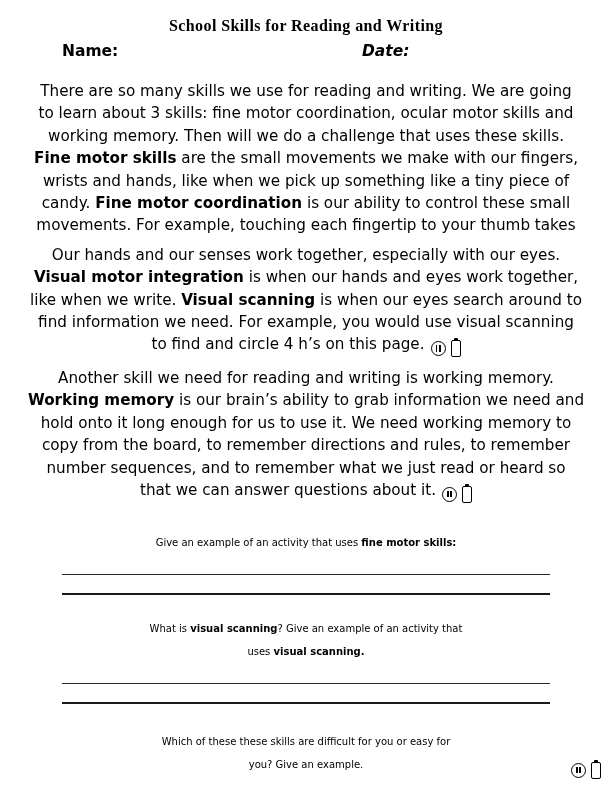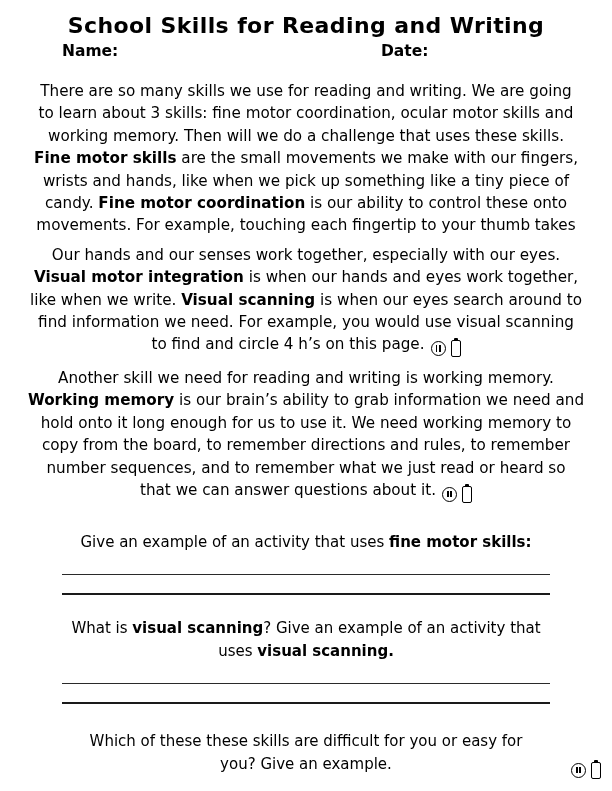--- a/index.html
+++ b/index.html
@@ -17,42 +17,44 @@
   }
   .page {
     width: 612px;
     height: 791px;
     position: relative;
     box-sizing: border-box;
     padding: 0;
   }
   .title {
     text-align: center;
-    font-size: 22px;
+    font-size: 16px;
     font-weight: bold;
     letter-spacing: 0.4px;
     margin: 14px 0 0 0;
     line-height: 24px;
+    font-family: Liberation Serif, serif;
   }
   .namedate {
     position: relative;
     height: 26px;
     margin-top: 4px;
     font-size: 15.5px;
     font-weight: bold;
   }
   .namedate .nm {
     position: absolute;
     left: 62px;
     top: 0;
   }
   .namedate .dt {
     position: absolute;
-    left: 381px;
+    left: 362px;
     top: 0;
+    font-style: italic;
   }
   .body-block {
     margin-top: 12px;
     padding: 0 0;
     font-size: 15.2px;
     line-height: 22.4px;
     text-align: center;
   }
   .para {
     text-align: center;
@@ -114,21 +116,21 @@
     left: 50%;
     transform: translateX(-50%);
     width: 4px;
     height: 2.2px;
     background: #000;
     border-radius: 1px 1px 0 0;
   }
   
   .question {
     text-align: center;
-    font-size: 15px;
+    font-size: 10px;
     line-height: 23px;
     padding: 0 24px;
   }
   .q-lines {
     margin: 0 auto;
     width: 488px;
   }
   .rule {
     height: 0;
     border-top: 2.1px solid #1a1a1a;
@@ -160,21 +162,21 @@
   </div>
 
   <div class="body-block">
     <div id="paragraphs">
         <div class="para">
           <span class="ln"><span>There are so many skills we use for reading and writing. We are going</span></span>
           <span class="ln"><span>to learn about 3 skills: fine motor coordination, ocular motor skills and</span></span>
           <span class="ln"><span>working memory. Then will we do a challenge that uses these skills.</span></span>
           <span class="ln"><span class="b">Fine motor skills</span><span> are the small movements we make with our fingers,</span></span>
           <span class="ln"><span>wrists and hands, like when we pick up something like a tiny piece of</span></span>
-          <span class="ln"><span>candy.  </span><span class="b">Fine motor coordination</span><span> is our ability to control these onto</span></span>
+          <span class="ln"><span>candy.  </span><span class="b">Fine motor coordination</span><span> is our ability to control these small</span></span>
           <span class="ln"><span>movements. For example, touching each fingertip to your thumb takes</span></span>
         </div>
         <div class="spacer-sm"></div>
         <div class="para">
           <span class="ln"><span>Our hands and our senses work together, especially with our eyes.</span></span>
           <span class="ln"><span class="b">Visual motor integration</span><span> is when our hands and eyes work together,</span></span>
           <span class="ln"><span>like when we write. </span><span class="b">Visual scanning</span><span> is when our eyes search around to</span></span>
           <span class="ln"><span>find information we need. For example, you would use visual scanning</span></span>
           <span class="ln"><span>to find and circle 4 h’s on this page.</span><span class="iconpair"><span class="pause-ico"></span><span class="batt-ico"></span></span></span>
         </div>

